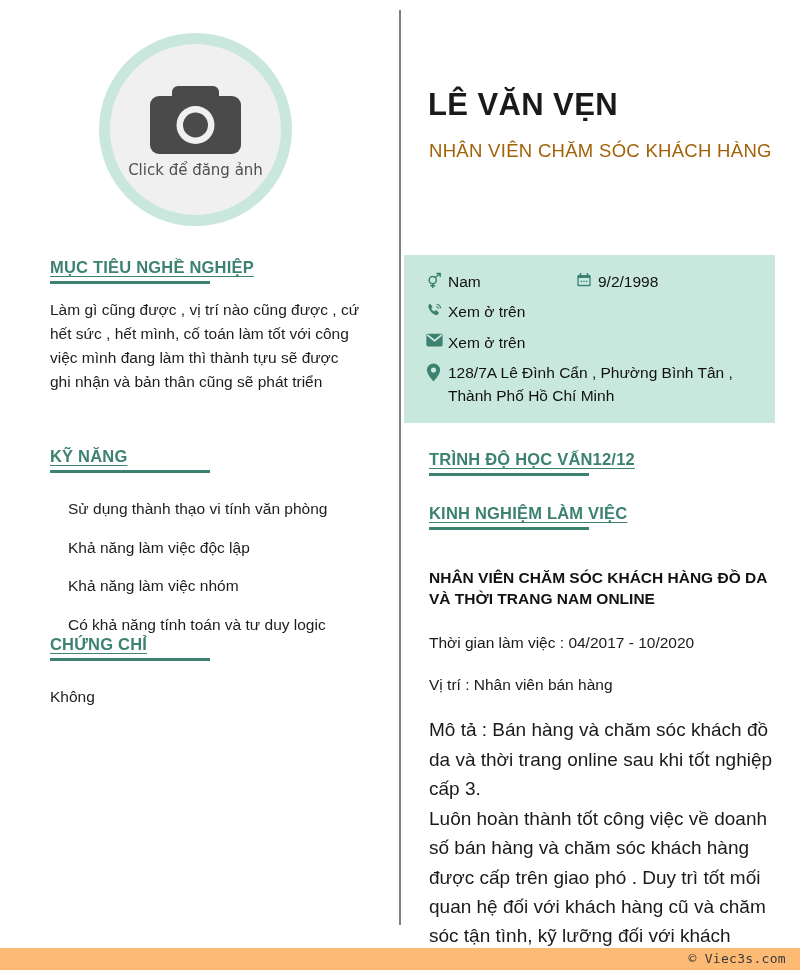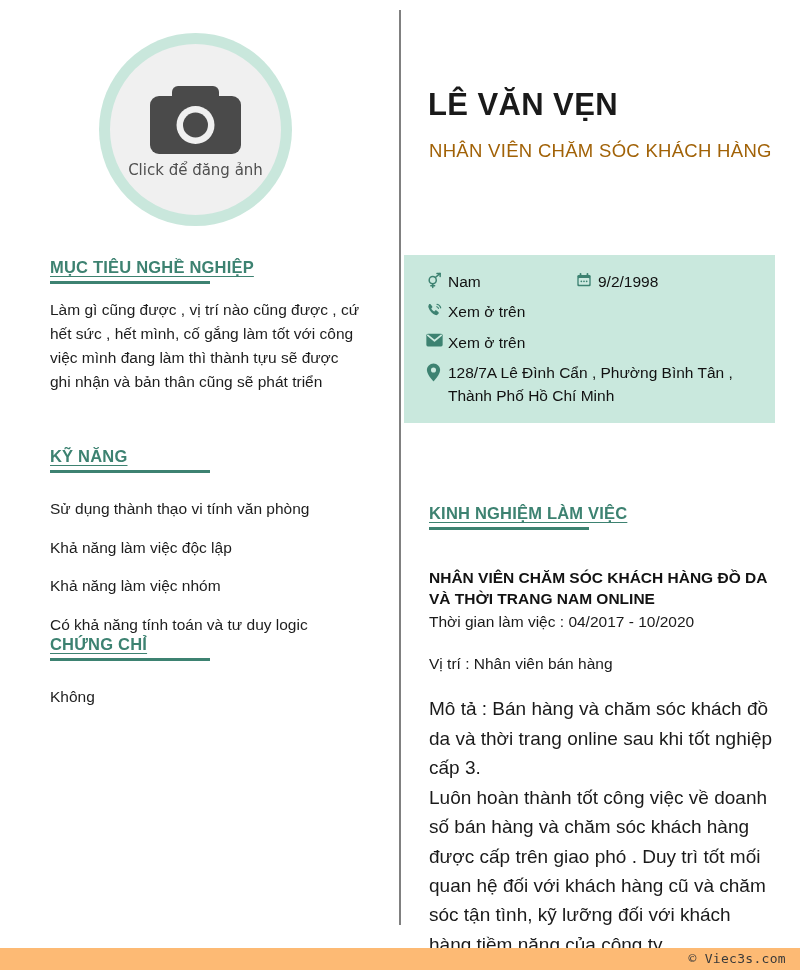--- a/index.html
+++ b/index.html
@@ -98,21 +98,21 @@
     font-size: 15.5px;
     line-height: 1.55;
     color: #1d1d1d;
     margin: 0;
   }
 
   .skill-item {
     font-size: 15.5px;
     color: #1d1d1d;
     line-height: 1.2;
-    margin: 0;
+    margin: 18px;
   }
 
   
   .lsec { position: absolute; left: 50px; width: 310px; }
 
   
   .right-col {
     position: absolute;
     left: 404px; top: 0;
     width: 396px;
@@ -231,21 +231,21 @@
           <circle cx="47.5" cy="43" r="19" fill="#f0f0f0"></circle>
           <circle cx="47.5" cy="43" r="12.5" fill="#4a4a4a"></circle>
         </svg>
         <div class="photo-caption">Click để đăng ảnh</div>
       </div>
     </div>
 
     <div class="lsec" style="top:258px;">
       <h2 class="sec-head">MỤC TIÊU NGHỀ NGHIỆP</h2>
       <div class="sec-rule w-left" style="width:160px;"></div>
-      <p class="body-text" style="margin-top:14px;">Làm gì cũng được , vị trí nào cũng được , cứ hết sức , hết mình, cố gắng làm tốt với công việc mình đang làm thì thành tựu sẽ được ghi nhận và bản thân cũng sẽ phát triển</p>
+      <p class="body-text" style="margin-top:14px;">Làm gì cũng được , vị trí nào cũng được , cứ hết sức , hết mình, cố toán làm tốt với công việc mình đang làm thì thành tựu sẽ được ghi nhận và bản thân cũng sẽ phát triển</p>
     </div>
 
     <div class="lsec" style="top:447px;">
       <h2 class="sec-head">KỸ NĂNG</h2>
       <div class="sec-rule w-left" style="width:160px;"></div>
       <p class="skill-item" style="margin-top:27px;">Sử dụng thành thạo vi tính văn phòng</p>
       <p class="skill-item" style="margin-top:20px;">Khả năng làm việc độc lập</p>
       <p class="skill-item" style="margin-top:20px;">Khả năng làm việc nhóm</p>
       <p class="skill-item" style="margin-top:20px;">Có khả năng tính toán và tư duy logic</p>
     </div>
@@ -321,28 +321,32 @@
           <svg width="15" height="19" viewBox="0 0 18 23">
             <path d="M9 0.6C4.6.6 1 4.2 1 8.6c0 5.8 8 13.8 8 13.8s8-8 8-13.8C17 4.2 13.4.6 9 .6z" fill="#3d8271"></path>
             <circle cx="9" cy="8.4" r="3.1" fill="#cdeae0"></circle>
           </svg>
         </span>
         <span class="c-txt" style="max-width:310px;">128/7A Lê Đình Cẩn , Phường Bình Tân , Thành Phố Hồ Chí Minh</span>
       </div>
 
     </div>
 
+    <div class="rsec" style="top:450px;">
+      <h2 class="sec-head">TRÌNH ĐỘ HỌC VẤN12/12</h2>
+      <div class="sec-rule w-right" style="width:160px;"></div>
+    </div>
 
     <div class="rsec" style="top:504px;">
       <h2 class="sec-head">KINH NGHIỆM LÀM VIỆC</h2>
       <div class="sec-rule w-right" style="width:160px;"></div>
 
       <p class="exp-title" style="margin-top:38px;">NHÂN VIÊN CHĂM SÓC KHÁCH HÀNG ĐỒ DA VÀ THỜI TRANG NAM ONLINE</p>
 
-      <p class="exp-line" style="">Thời gian làm việc : 04/2017 - 10/2020</p>
+      <p class="exp-line" style="margin-top:21px;">Thời gian làm việc : 04/2017 - 10/2020</p>
 
       <p class="exp-line" style="margin-top:19px;">Vị trí : Nhân viên bán hàng</p>
 
       <p class="exp-para" style="margin-top:19px;">Mô tả : Bán hàng và chăm sóc khách  đồ da và thời trang online sau khi tốt nghiệp cấp 3.</p>
 
       <p class="exp-para" style="margin-top:0px;">Luôn hoàn thành tốt công việc về doanh số bán hàng và chăm sóc khách hàng được cấp trên giao phó . Duy trì tốt mối quan hệ đối với khách hàng cũ và chăm sóc tận tình, kỹ lưỡng đối với khách hàng tiềm năng của công ty .</p>
     </div>
 
   </div>
 

